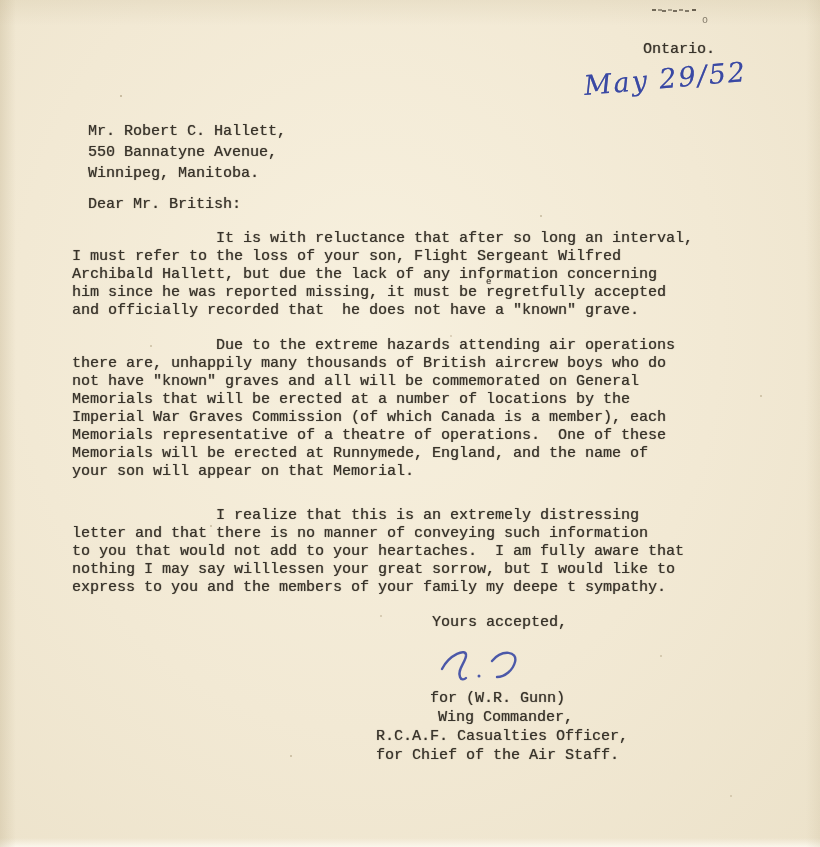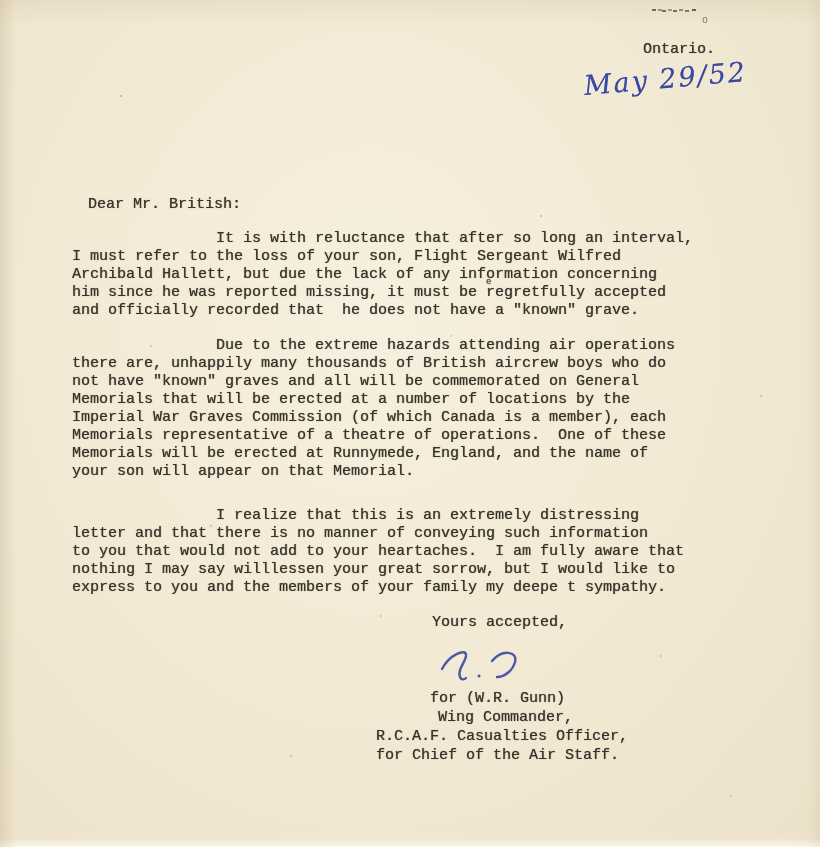--- a/index.html
+++ b/index.html
@@ -103,20 +103,21 @@
 <div class="paper">
   <div class="speckles"></div>
 
   <div class="fragment"></div>
   <div class="stray-mark">o</div>
 
   <div class="type" style="left:643px; top:41px;">Ontario.</div>
 
   <div class="hand date-hand" style="left:584px; top:70px;">May 29/52</div>
 
+  <div class="type addr" style="left:88px; top:121px;"><div class="line">Mr. Robert C. Hallett,</div><div class="line">550 Bannatyne Avenue,</div><div class="line">Winnipeg, Manitoba.</div></div>
 
   <div class="type" style="left:88px; top:196px;">Dear Mr. British:</div>
 
   <div class="type para" style="left:72px; top:230px;"><div class="line">                It is with reluctance that after so long an interval,</div><div class="line">I must refer to the loss of your son, Flight Sergeant Wilfred</div><div class="line">Archibald Hallett, but due the lack of any information concerning</div><div class="line">him since he was reported missing, it must be regretfully accepted</div><div class="line">and officially recorded that  he does not have a "known" grave.</div></div>
 
   <div class="correction" style="left:486px; top:278px;">e</div>
 
   <div class="type para" style="left:72px; top:337px;"><div class="line">                Due to the extreme hazards attending air operations</div><div class="line">there are, unhappily many thousands of British aircrew boys who do</div><div class="line">not have "known" graves and all will be commemorated on General</div><div class="line">Memorials that will be erected at a number of locations by the</div><div class="line">Imperial War Graves Commission (of which Canada is a member), each</div><div class="line">Memorials representative of a theatre of operations.  One of these</div><div class="line">Memorials will be erected at Runnymede, England, and the name of</div><div class="line">your son will appear on that Memorial.</div></div>
 
   <div class="type para" style="left:72px; top:507px;"><div class="line">                I realize that this is an extremely distressing</div><div class="line">letter and that there is no manner of conveying such information</div><div class="line">to you that would not add to your heartaches.  I am fully aware that</div><div class="line">nothing I may say willlessen your great sorrow, but I would like to</div><div class="line">express to you and the members of your family my deepe t sympathy.</div></div>

